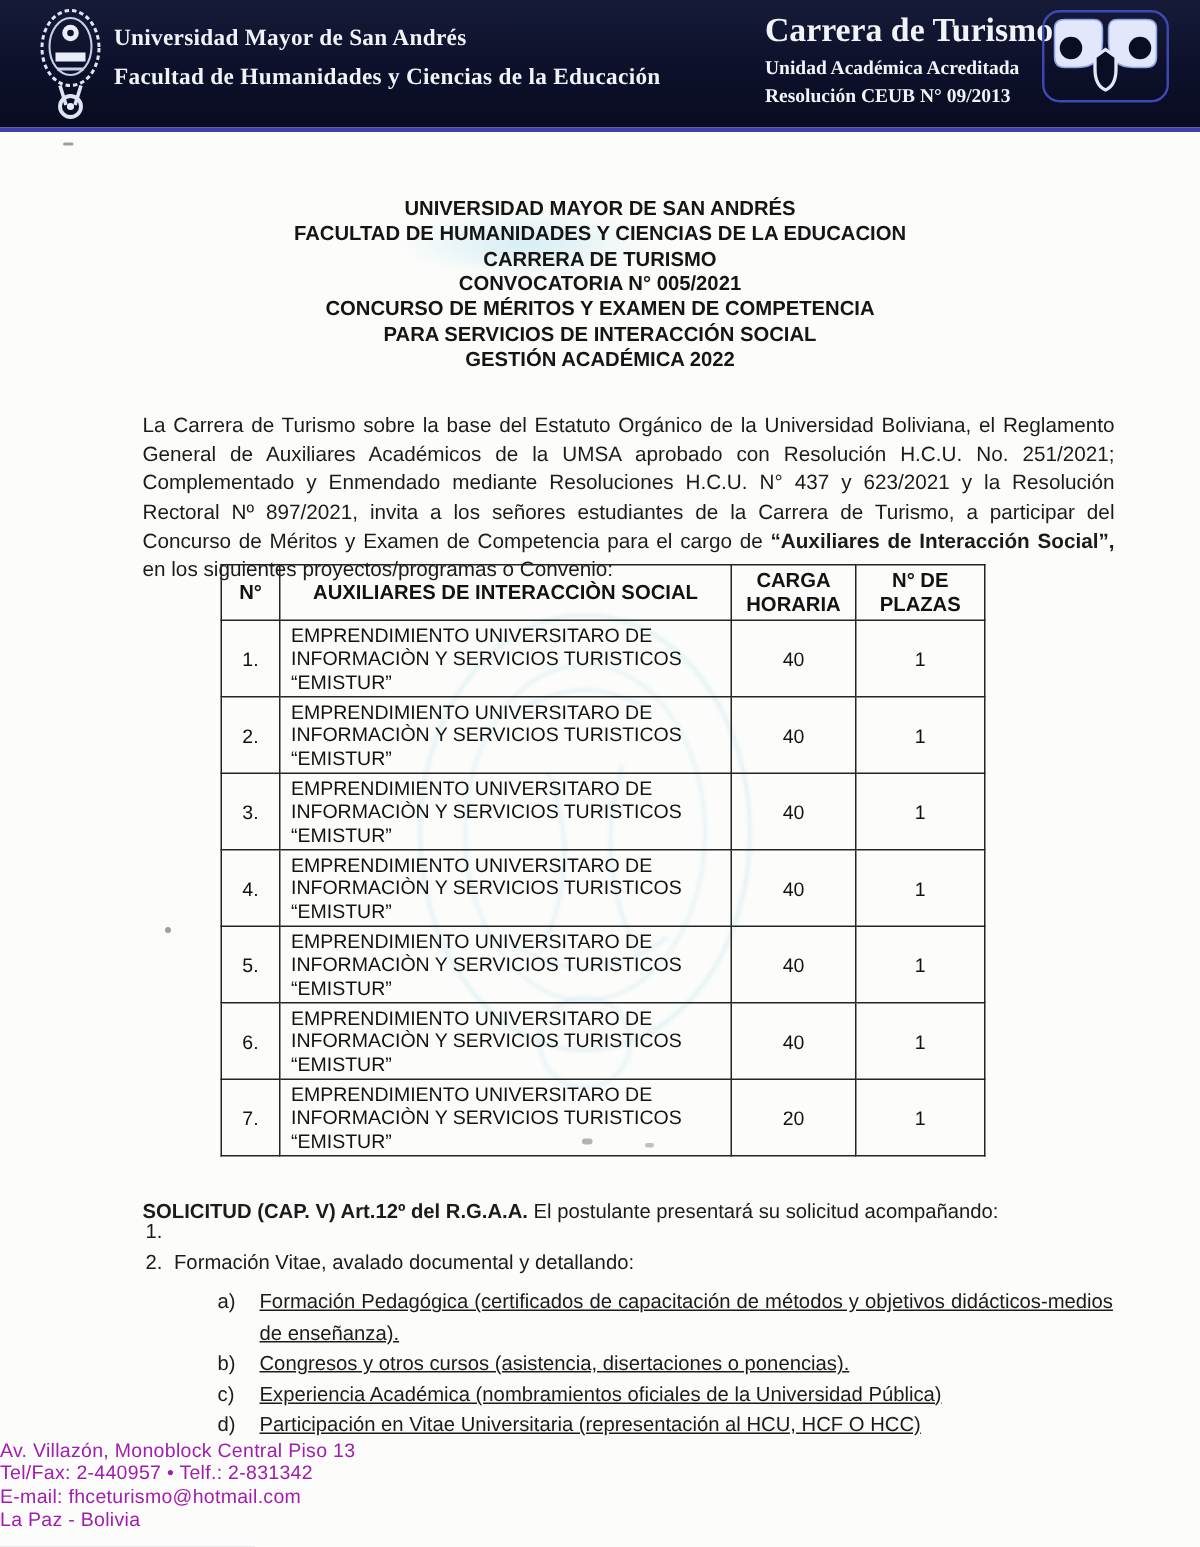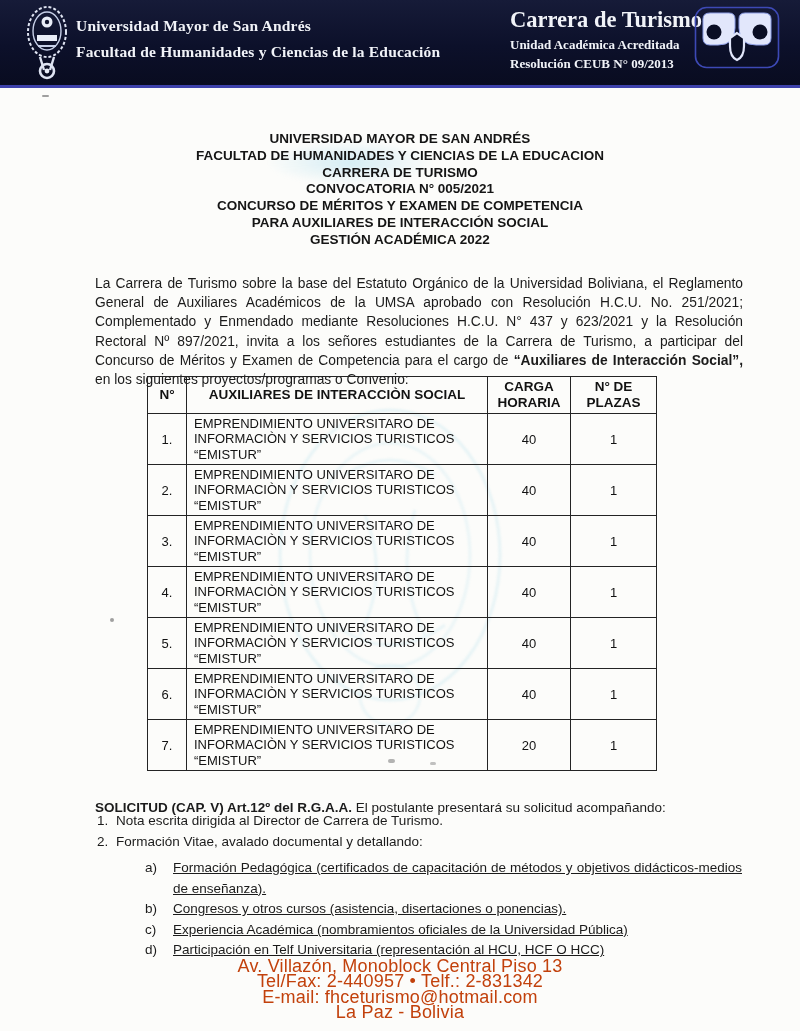--- a/index.html
+++ b/index.html
@@ -56,22 +56,22 @@
   .solicitud b{font-weight:bold;}
   .numbered{position:absolute;top:810px;left:97px;width:640px;font-size:13.5px;line-height:21px;}
   .numbered .item{display:flex;}
   .numbered .lbl{flex:0 0 19px;}
   .lettered{position:absolute;top:858px;left:145px;width:597px;font-size:13.5px;line-height:20.5px;}
   .lettered .item{display:flex;}
   .lettered .lbl{flex:0 0 28px;}
   .lettered .txt{flex:1;text-align:justify;text-decoration:underline;}
 
   
-  .footer{position:absolute;top:959px;left:0;width:800px;text-align:center;
-          color:#c2410c;font-size:18px;line-height:15.4px;letter-spacing:.2px;}
+  .footer{position:absolute;top:959px;left:0;width:800px;text-align:left;
+          color:#a21caf;font-size:13px;line-height:15.4px;letter-spacing:.2px;}
 </style>
 </head>
 <body>
 
 <div class="page">
 
   <header class="band">
     <span class="seal">
       <svg width="44" height="76" viewBox="0 0 44 76">
         <ellipse cx="22" cy="27" rx="19" ry="25" fill="none" stroke="#dfe4f2" stroke-width="2" stroke-dasharray="3 2"></ellipse>
@@ -121,21 +121,21 @@
   <div class="speck s2"></div>
   <div class="speck s3"></div>
   <div class="speck s4"></div>
 
   <div class="title-block">
     <div>UNIVERSIDAD MAYOR DE SAN ANDRÉS</div>
     <div>FACULTAD DE HUMANIDADES Y CIENCIAS DE LA EDUCACION</div>
     <div>CARRERA DE TURISMO</div>
     <div>CONVOCATORIA N° 005/2021</div>
     <div>CONCURSO DE MÉRITOS Y EXAMEN DE COMPETENCIA</div>
-    <div>PARA AUXILIARES DE INTERACCIÓN SOCIAL</div>
+    <div>PARA SERVICIOS DE INTERACCIÓN SOCIAL</div>
     <div>GESTIÓN ACADÉMICA 2022</div>
   </div>
 
   <p class="intro"><span>La Carrera de Turismo sobre la base del Estatuto Orgánico de la Universidad Boliviana, el Reglamento General de Auxiliares Académicos de la UMSA aprobado con Resolución H.C.U. No. 251/2021; Complementado y Enmendado mediante Resoluciones H.C.U. N° 437 y 623/2021 y la Resolución Rectoral Nº 897/2021, invita a los señores estudiantes de la Carrera de Turismo, a participar del Concurso de Méritos y Examen de Competencia para el cargo de </span><b>“Auxiliares de Interacción Social”,</b><span>  en los siguientes proyectos/programas o Convenio:</span></p>
 
   <table class="plazas">
     <colgroup>
       <col class="col-num">
         <col class="col-desc">
         <col class="col-carga">
@@ -193,21 +193,20 @@
         <td>1</td>
       </tr>
     </tbody>
   </table>
 
   <p class="solicitud"><b>SOLICITUD (CAP. V) Art.12º del R.G.A.A.</b><span> El postulante presentará su solicitud acompañando:</span></p>
 
   <div class="numbered">
     <div class="item">
       <span class="lbl">1.</span>
-      <span class="txt">Nota escrita dirigida al Director de Carrera de Turismo.</span>
     </div>
     <div class="item">
       <span class="lbl">2.</span>
       <span class="txt">Formación Vitae, avalado documental y detallando:</span>
     </div>
   </div>
 
   <div class="lettered">
     <div class="item">
       <span class="lbl">a)</span>
@@ -216,21 +215,21 @@
     <div class="item">
       <span class="lbl">b)</span>
       <span class="txt">Congresos y otros cursos (asistencia, disertaciones o ponencias).</span>
     </div>
     <div class="item">
       <span class="lbl">c)</span>
       <span class="txt">Experiencia Académica (nombramientos oficiales de la Universidad Pública)</span>
     </div>
     <div class="item">
       <span class="lbl">d)</span>
-      <span class="txt">Participación en Telf Universitaria (representación al HCU, HCF O HCC)</span>
+      <span class="txt">Participación en Vitae Universitaria (representación al HCU, HCF O HCC)</span>
     </div>
   </div>
 
   <footer class="footer">
     <div>Av. Villazón, Monoblock Central Piso 13</div>
     <div>Tel/Fax: 2-440957 • Telf.: 2-831342</div>
     <div>E-mail: fhceturismo@hotmail.com</div>
     <div>La Paz - Bolivia</div>
   </footer>
 

